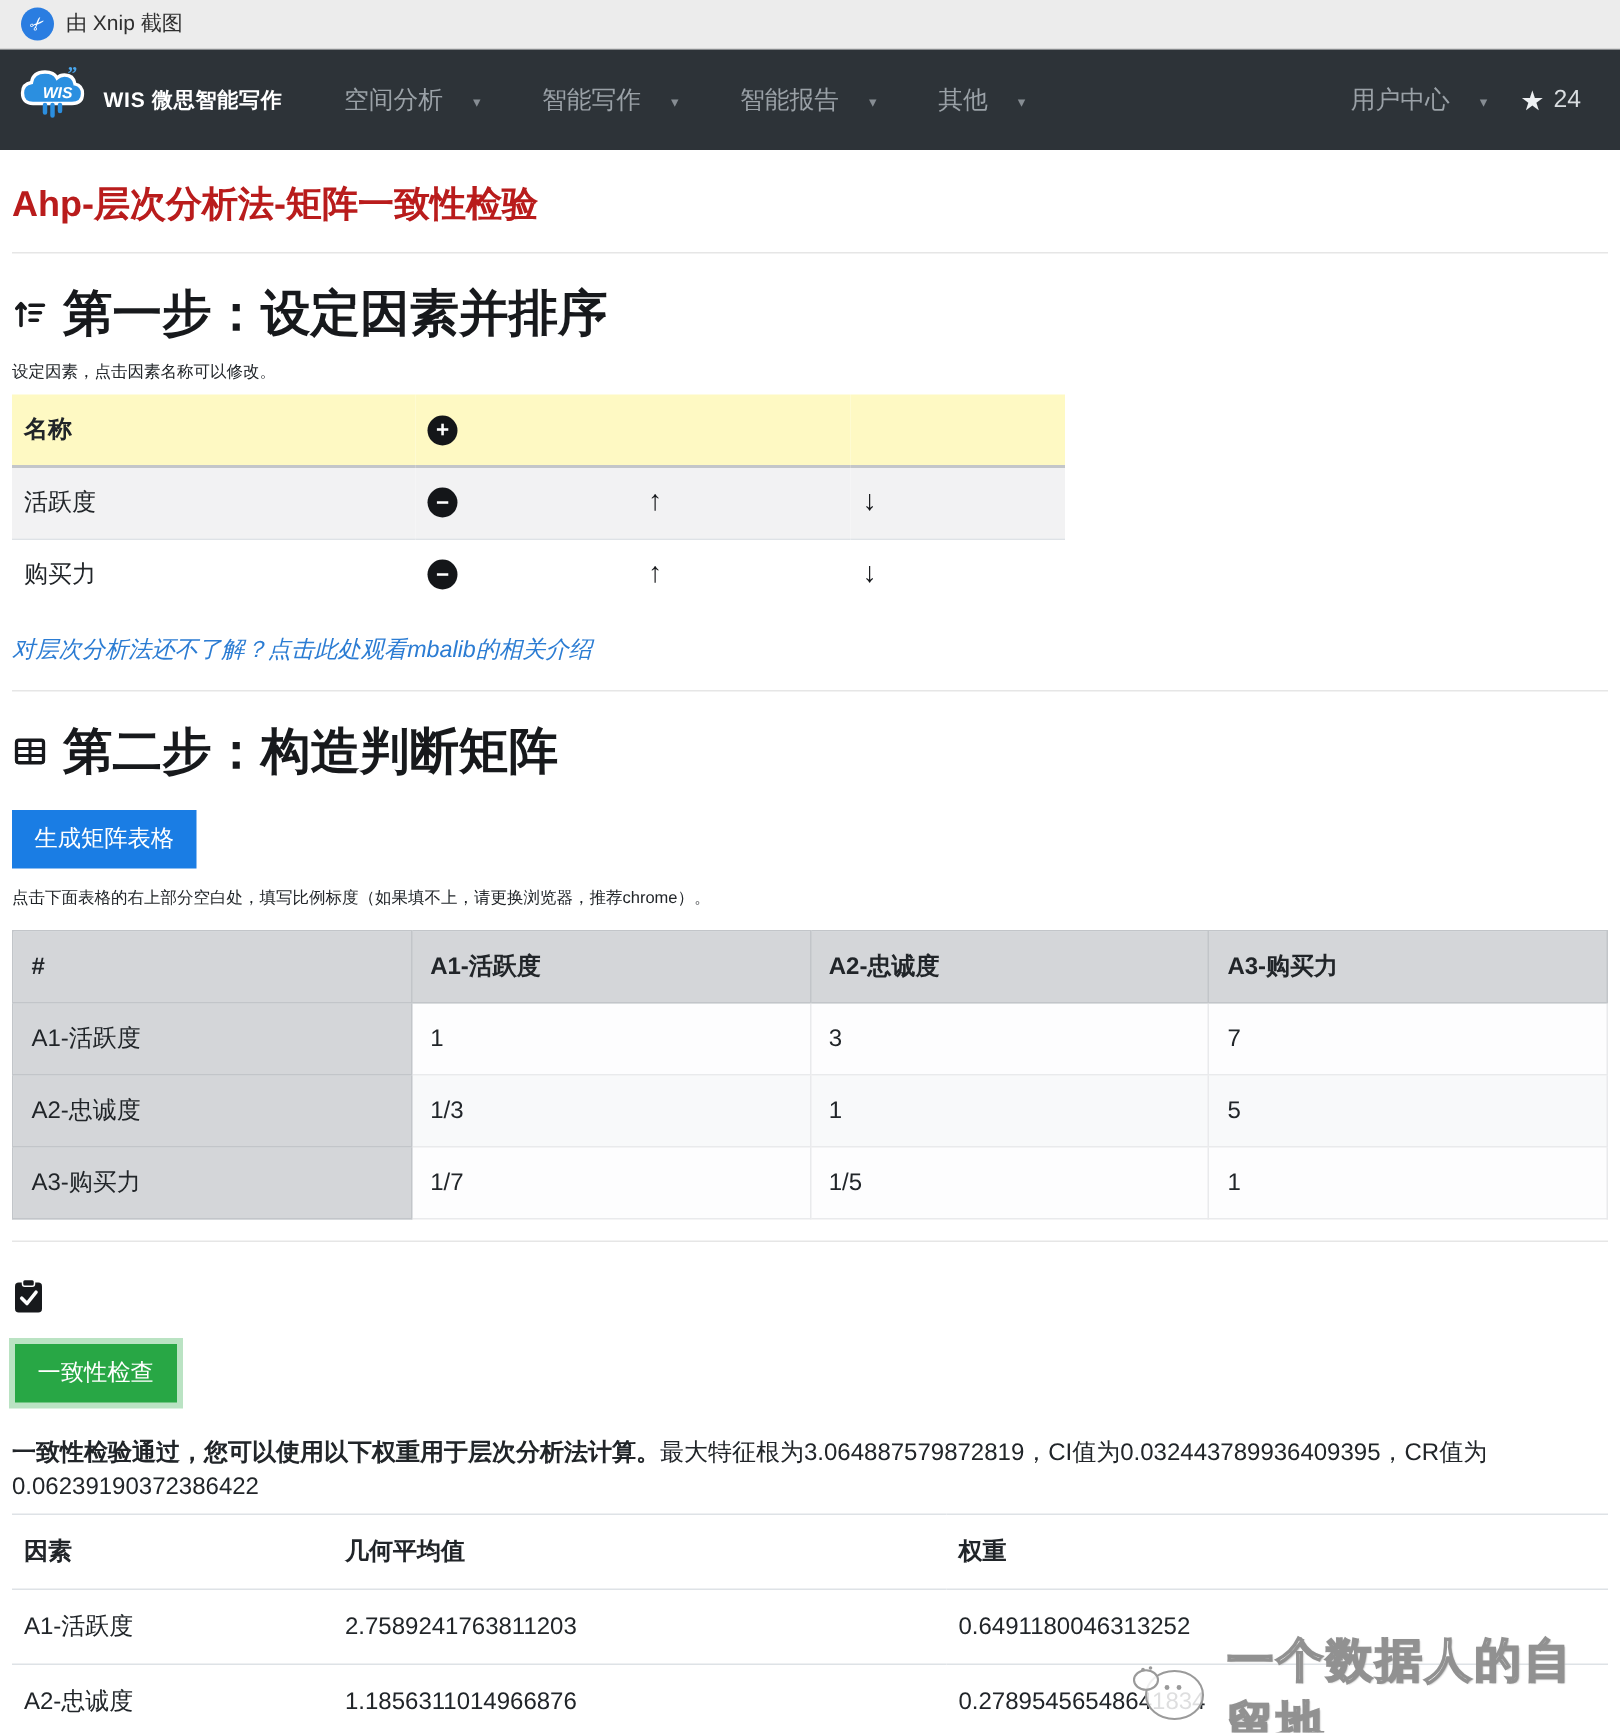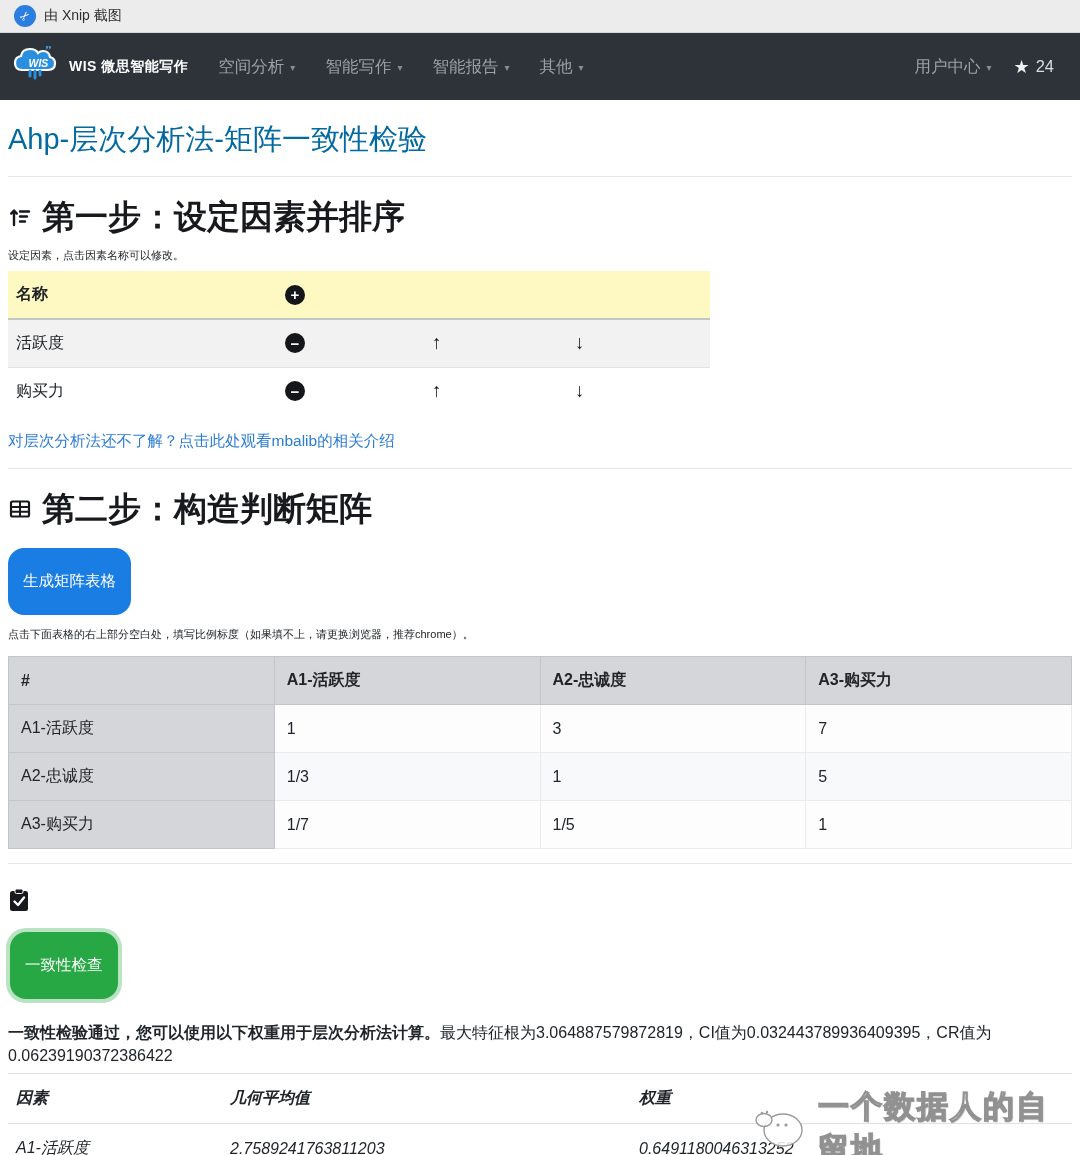--- a/index.html
+++ b/index.html
@@ -13,30 +13,30 @@
   .xnip-bar{height:33px;background:#ececec;border-bottom:1px solid #d6d6d6;
     display:flex;align-items:center;gap:8px;padding-left:14px;font-size:14px;color:#2f2f2f;}
   .xnip-icon{width:22px;height:22px;border-radius:50%;background:#2a7de1;color:#fff;
     display:inline-flex;align-items:center;justify-content:center;font-size:12px;}
   .xnip-icon span{transform:rotate(-45deg);}
 
   
   .navbar{height:67px;background:#2d3338;display:flex;align-items:center;padding:0 26px 0 12px;}
   .brand-wrap{display:flex;align-items:center;gap:11px;margin-right:30px;cursor:pointer;}
   .brand{color:#fff;font-size:14px;font-weight:700;letter-spacing:.5px;white-space:nowrap;}
-  .nav-item{display:flex;align-items:center;gap:6px;color:#9aa1a7;font-size:16.5px;
-    margin-right:30px;cursor:pointer;white-space:nowrap;}
+  .nav-item{display:flex;align-items:center;gap:20px;color:#9aa1a7;font-size:16.5px;
+    margin-right:30px;cursor:pointer;white-space:nowrap;margin-left:11px;}
   .caret{font-size:10px;color:#868d93;margin-top:2px;}
   .nav-right{margin-left:auto;display:flex;align-items:center;gap:22px;text-align:right;}
   .star-wrap{display:flex;align-items:center;gap:6px;color:#d9dde0;font-size:16.5px;}
   .star{color:#eef1f3;font-size:18px;}
 
   
   .content{padding:0 8px;}
-  .page-title{font-size:29px;font-weight:400;margin:20px 0 16px;color:#0369a1;}
+  .page-title{font-size:24px;font-weight:700;margin:20px 0 16px;color:#b91c1c;}
   .divider{border:none;border-top:1px solid #e6e6e6;margin:0;}
 
   .section-head{display:flex;align-items:center;gap:10px;font-size:33px;font-weight:700;
     margin:18px 0 8px;color:#17191c;}
   .section-head svg{flex:0 0 auto;}
   .hint{font-size:11px;color:#212529;margin-bottom:8px;}
 
   
   table{border-collapse:collapse;}
   .factors-table{width:702px;font-size:16px;}
@@ -45,41 +45,41 @@
   .factors-table thead th{font-weight:700;border-bottom:2px solid #c3c6c9;}
   .factors-table tbody tr{border-top:1px solid #dee2e6;}
   .factors-table tbody tr:nth-child(odd){background:#f2f2f3;}
   .factors-table col.c1{width:269px;} .factors-table col.c2{width:147px;}
   .factors-table col.c3{width:143px;} .factors-table col.c4{width:143px;}
   .circle-icon{display:inline-flex;width:20px;height:20px;border-radius:50%;background:#141619;
     color:#fff;align-items:center;justify-content:center;font-size:15px;font-weight:700;
     line-height:1;cursor:pointer;}
   .arrow{font-size:19px;font-weight:600;color:#141619;cursor:pointer;}
 
-  .info-link{font-size:15.5px;color:#2b7cd3;margin:16px 0 16px;cursor:pointer;}
-
-  
-  .btn{display:inline-block;border:none;border-radius:16px;font-family:inherit;
-    font-size:15.5px;color:#fff;padding:23px 15px;cursor:pointer;}
+  .info-link{font-size:15.5px;color:#2b7cd3;margin:16px 0 16px;cursor:pointer;font-style:italic;}
+
+  
+  .btn{display:inline-block;border:none;border-radius:0;font-family:inherit;
+    font-size:15.5px;color:#fff;padding:9px 15px;cursor:pointer;}
   .btn-primary{background:#1a7de4;margin:8px 0 12px;}
   .btn-success{background:#28a745;margin:4px 0 16px 2px;box-shadow:0 0 0 4px rgba(40,167,69,.32);}
 
   .matrix-table{width:1064px;font-size:16px;table-layout:fixed;}
   .matrix-table th,.matrix-table td{height:48px;padding:0 12px;text-align:left;vertical-align:middle;}
   .matrix-table thead th{background:#d4d6d9;font-weight:700;border:1px solid #c2c5c9;}
   .matrix-table tbody th{background:#d4d6d9;font-weight:400;border:1px solid #c2c5c9;}
   .matrix-table tbody td{background:#fdfdfe;border:1px solid #e9eaec;}
   .matrix-table tbody tr:nth-child(even) td{background:#f8f9fa;}
 
   
   .result-text{font-size:16px;line-height:1.45;margin:6px 0 6px;max-width:1062px;}
   .result-text .lead{font-weight:700;}
 
   .weights-table{width:1064px;font-size:16px;table-layout:fixed;}
-  .weights-table th,.weights-table td{padding:14px 8px;text-align:left;vertical-align:middle;font-style:italic;}
+  .weights-table th,.weights-table td{padding:14px 8px;text-align:left;vertical-align:middle;}
   .weights-table thead th{font-weight:700;border-top:1px solid #dee2e6;border-bottom:1px solid #dee2e6;}
   .weights-table tbody td{border-top:1px solid #dee2e6;}
   .weights-table tbody tr:first-child td{border-top:none;}
   .weights-table col.w1{width:214px;} .weights-table col.w2{width:409px;} .weights-table col.w3{width:441px;}
 
   
   .watermark{position:absolute;left:752px;top:1086px;display:flex;align-items:center;gap:8px;
     pointer-events:none;}
   .watermark-text{font-size:31px;font-weight:700;color:#fff;letter-spacing:2px;
     -webkit-text-stroke:1.2px #919191;

